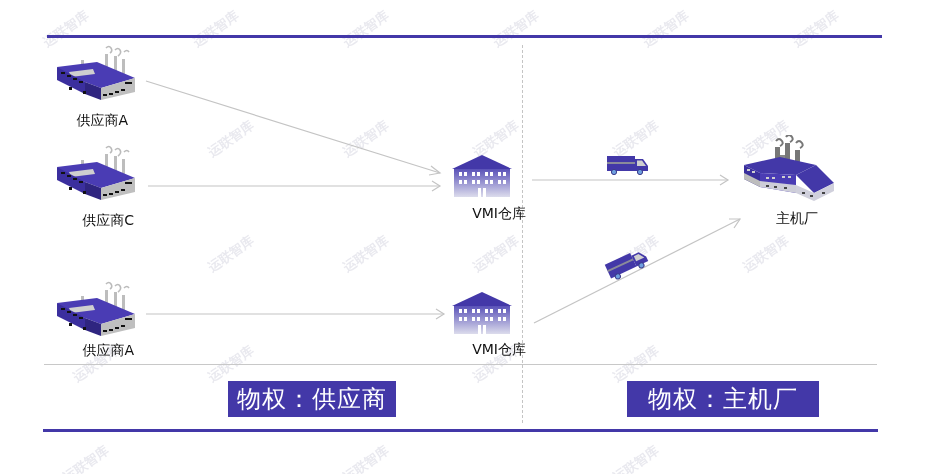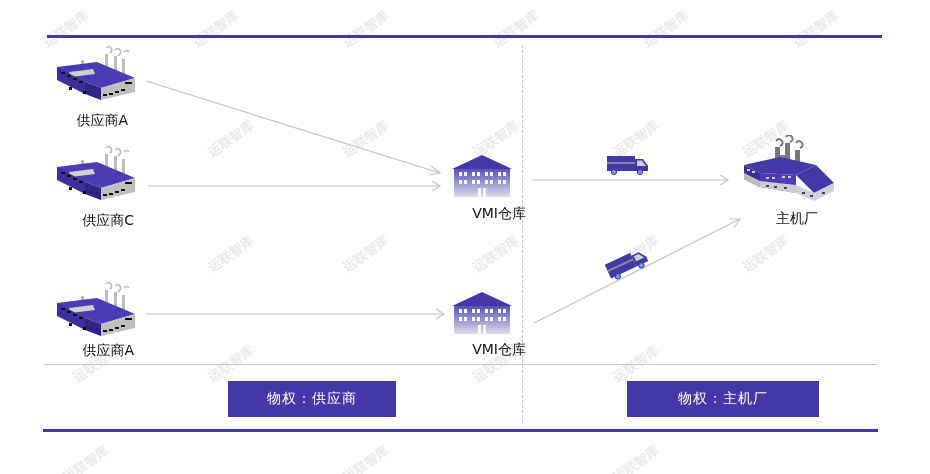--- a/index.html
+++ b/index.html
@@ -3,21 +3,21 @@
 <meta charset="utf-8">
 <style>
   html, body { margin:0; padding:0; background:#ffffff; }
   body { width:930px; height:474px; position:relative; overflow:hidden;
          font-family:"DejaVu Sans","Liberation Sans",sans-serif; }
   .abs { position:absolute; }
   .rule-thick { position:absolute; height:3px; background:#4338a8; }
   .rule-thin { position:absolute; height:1px; background:#c8c8c8; }
   .divider-v { position:absolute; width:0; border-left:1px dashed #c4c4c4; }
   .node-label { position:absolute; font-size:14px; color:#111; white-space:nowrap; text-align:right; }
-  .own-box { position:absolute; background:#4338a8; color:#fff; font-size:14px;
+  .own-box { position:absolute; background:#4338a8; color:#fff; font-size:24px;
              display:flex; align-items:center; justify-content:center; letter-spacing:1px; }
   .wm { position:absolute; font-size:13px; color:#e9e9ef; transform:rotate(-35deg);
         white-space:nowrap; pointer-events:none; font-weight:bold; }
   svg.lines { position:absolute; left:0; top:0; }
 </style>
 </head>
 <body>
 
 <div>
   <div class="wm" style="left:40px;top:20px">运联智库</div>

